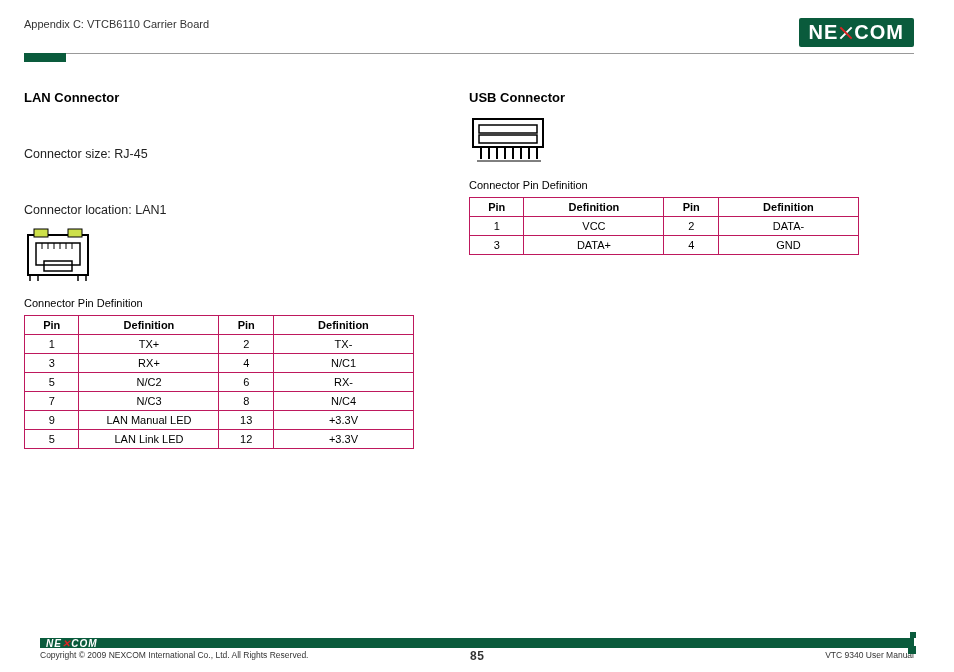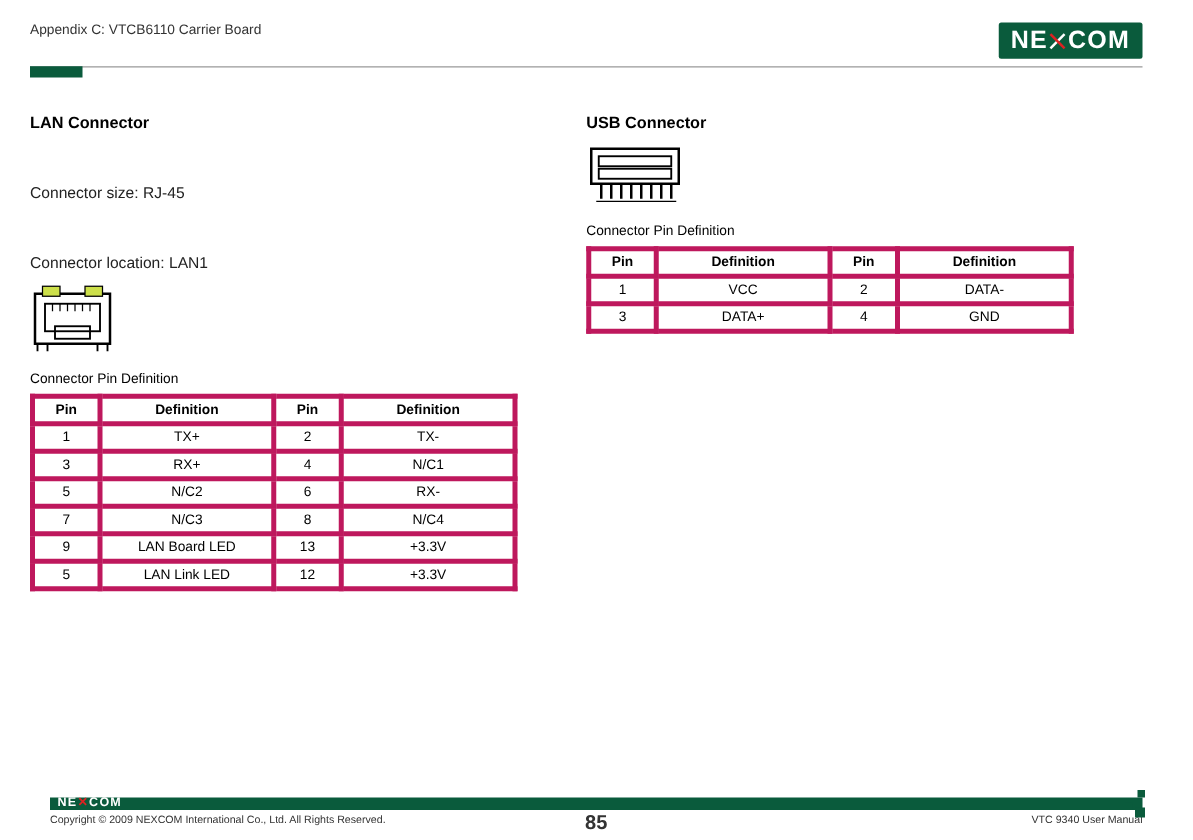--- a/index.html
+++ b/index.html
@@ -88,39 +88,40 @@
     font-size: 11px;
     font-weight: normal;
     margin: 10px 0 6px 0;
   }
   table.pindef {
     border-collapse: collapse;
     width: 390px;
     font-size: 11px;
   }
   table.pindef th, table.pindef td {
-    border: 4px solid #be185d;
+    border: 1px solid #be185d;
     padding: 3px 6px;
     text-align: center;
     font-weight: normal;
   }
   table.pindef th {
     font-weight: bold;
   }
   .footer {
     position: absolute;
     left: 40px; right: 40px;
     bottom: 12px;
   }
   .footer-bar {
     height: 10px;
     background: #0a5b3c;
     position: relative;
     display: flex;
-    align-items: flex-end;
+    align-items: flex-start;
+    font-style: italic;
   }
   .footer-logo {
     color: #fff;
     font-weight: bold;
     font-size: 10px;
     letter-spacing: 1px;
     padding-left: 6px;
     font-family: Arial, sans-serif;
   }
   .footer-squares {
@@ -139,22 +140,23 @@
     display: flex;
     justify-content: space-between;
     font-size: 8.5px;
     color: #333;
     margin-top: 2px;
   }
   .page-num {
     position: absolute;
     left: 0; right: 0;
     text-align: center;
-    font-size: 16px;
-    font-weight: bold;
+    font-size: 12px;
+    font-weight: bold;
+    font-family: Liberation Mono, monospace;
   }
 </style>
 </head>
 <body>
 
 <div class="page">
   <div class="top-row">
     <div class="appendix">Appendix C: VTCB6110 Carrier Board</div>
     <div class="logo-box">
       <span>NE</span>
@@ -226,21 +228,21 @@
             <td>RX-</td>
           </tr>
           <tr>
             <td>7</td>
             <td>N/C3</td>
             <td>8</td>
             <td>N/C4</td>
           </tr>
           <tr>
             <td>9</td>
-            <td>LAN Board LED</td>
+            <td>LAN Manual LED</td>
             <td>13</td>
             <td>+3.3V</td>
           </tr>
           <tr>
             <td>5</td>
             <td>LAN Link LED</td>
             <td>12</td>
             <td>+3.3V</td>
           </tr>
         </tbody>

